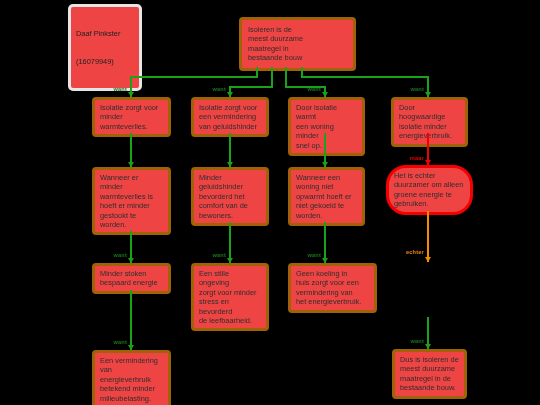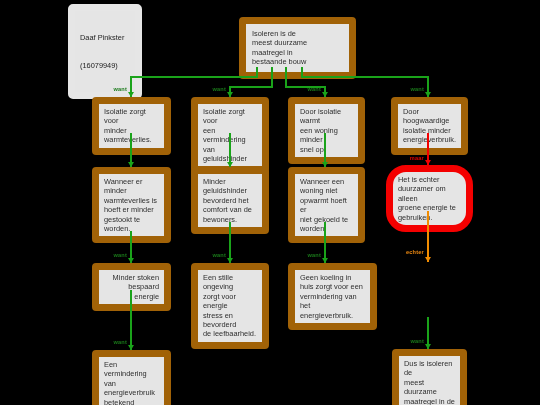--- a/index.html
+++ b/index.html
@@ -1,18 +1,18 @@
 <!DOCTYPE html>
 <html><head>
 <meta charset="utf-8">
 <style>
   html,body{margin:0;padding:0;background:#000;}
   #stage{position:relative;width:540px;height:405px;background:#000;overflow:hidden;
          font-family:"Liberation Sans","DejaVu Sans",sans-serif;}
-  .box{position:absolute;background:#e5e5e5;border:7px solid #a16207;border-radius:4px;
+  .box{position:absolute;background:#ef4444;border:3px solid #a16207;border-radius:4px;
        font-size:7.4px;line-height:9.4px;color:#2e2e2e;padding:3px 5px;
        white-space:pre-wrap;box-sizing:border-box;}
   .box.root{padding:5px 6px;}
   .box.author{border-color:#e6e6e6;border-radius:5px;color:#222;}
   .box.objection{border-color:#f40000;}
   .box.caution{border-color:#f28c00;}
   .vline{position:absolute;width:2px;background:#1aa31a;}
   .hline{position:absolute;height:2px;background:#1aa31a;}
   .vline.r,.hline.r{background:#f40000;}
   .vline.o,.hline.o{background:#f28c00;}
@@ -120,24 +120,24 @@
   <div class="lab" style="left:196px;top:252px;">want</div>
 
   <div class="vline" style="left:324px;top:222px;height:41px;"></div>
   <div class="tip" style="left:322px;top:258px;"></div>
   <div class="lab" style="left:291px;top:252px;">want</div>
 
   <div class="vline o" style="left:427px;top:211px;height:51px;"></div>
   <div class="tip o" style="left:425px;top:257px;"></div>
   <div class="lab o" style="left:394px;top:249px;">echter</div>
 
-  <div class="box" style="left:92px;top:263px;width:79px;text-align:right;">Minder stoken
+  <div class="box" style="left:92px;top:263px;width:79px;">Minder stoken
 bespaard energie</div>
   <div class="box" style="left:191px;top:263px;width:78px;">Een stille ongeving
-zorgt voor energie
+zorgt voor minder
 stress en bevorderd
 de leefbaarheid.</div>
   <div class="box" style="left:288px;top:263px;width:89px;">Geen koeling in
 huis zorgt voor een
 vermindering van
 het energieverbruik.</div>
 
   <div class="vline" style="left:130px;top:290px;height:60px;"></div>
   <div class="tip" style="left:128px;top:345px;"></div>
   <div class="lab" style="left:97px;top:339px;">want</div>

